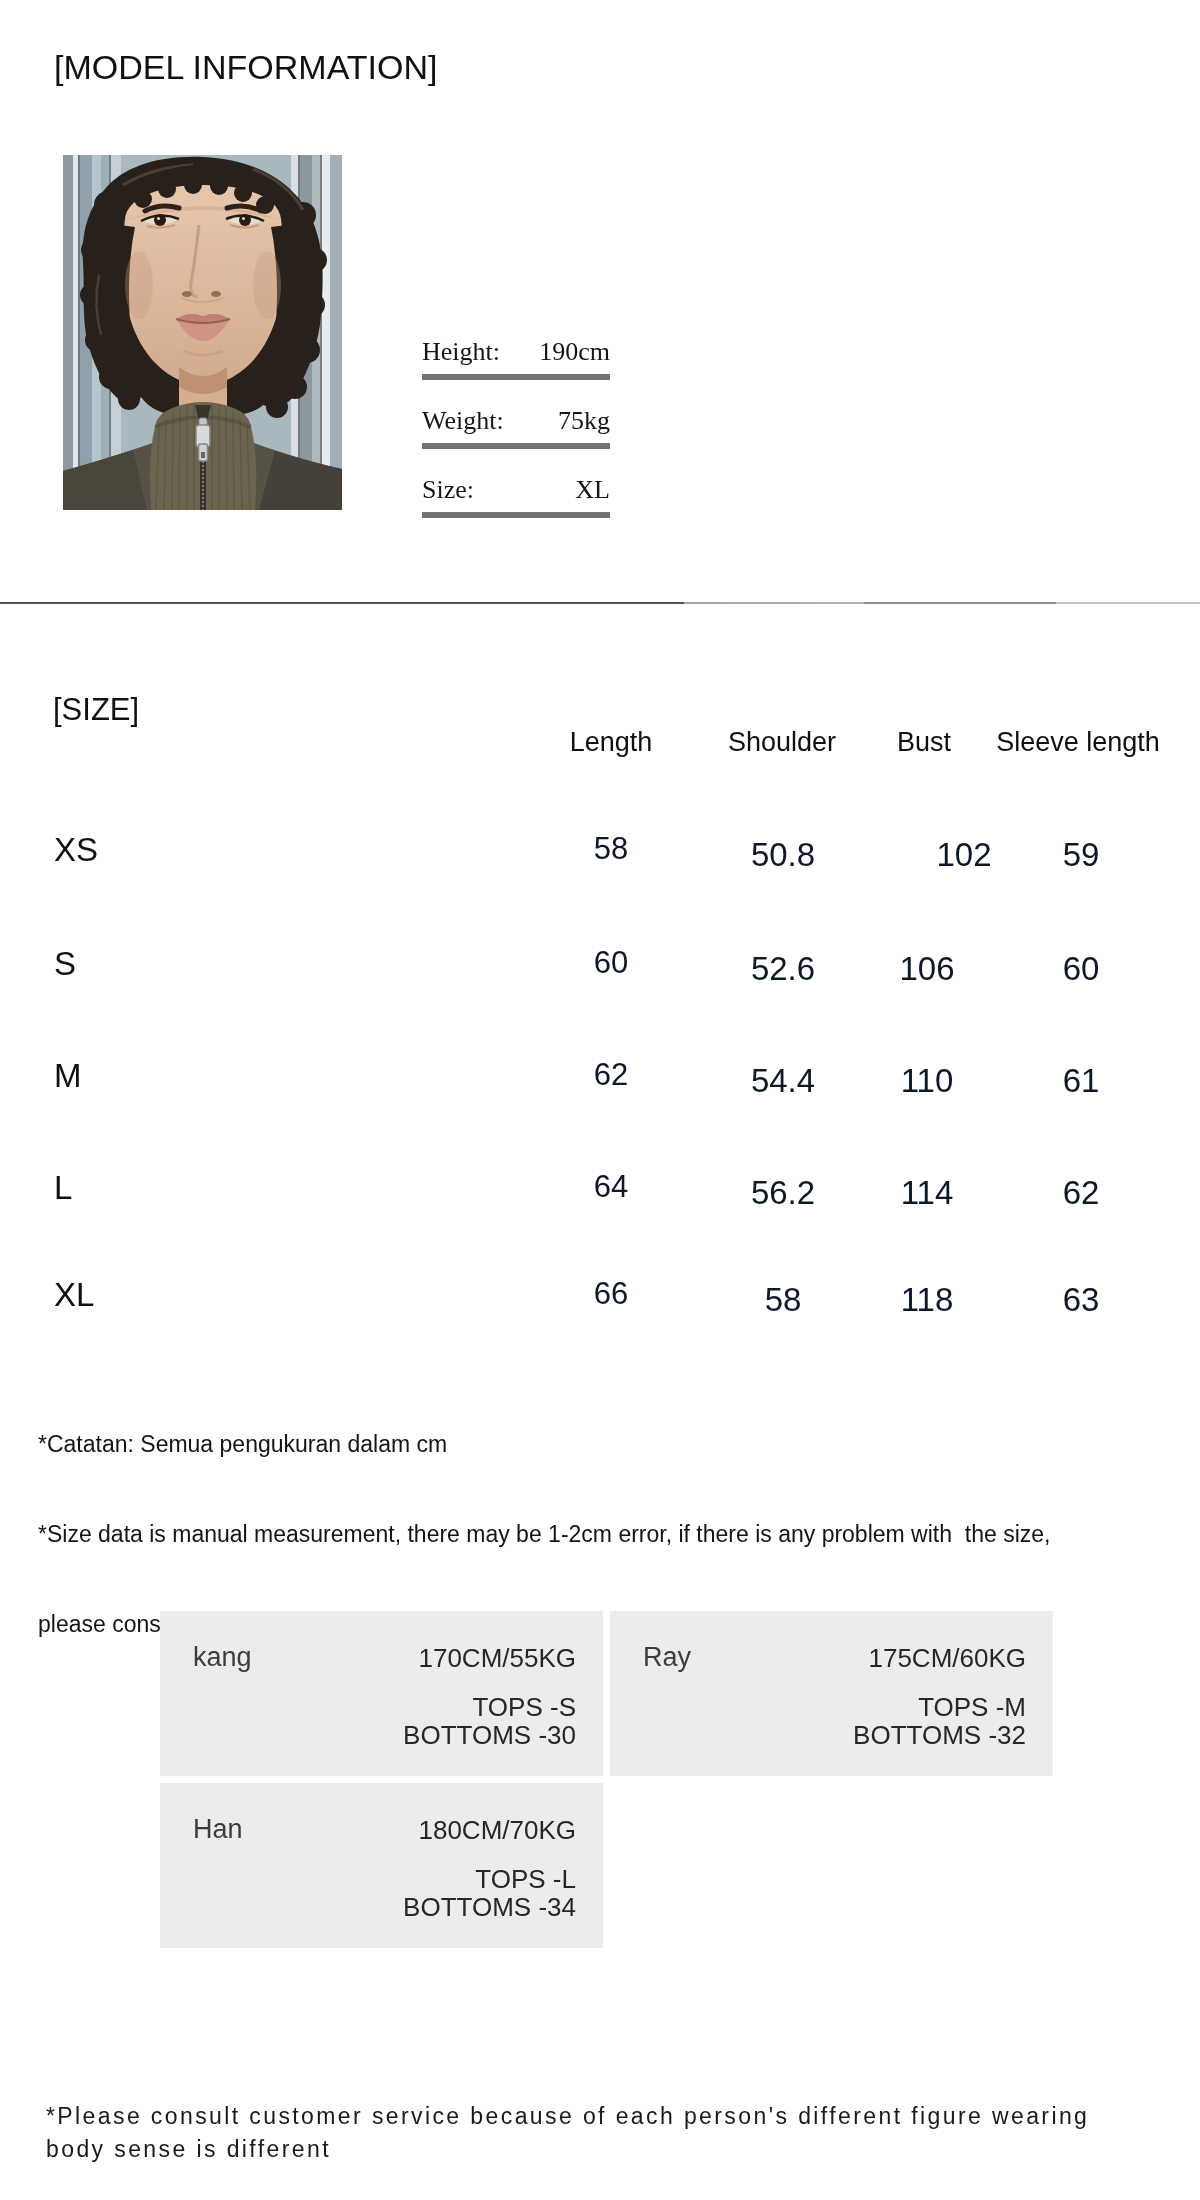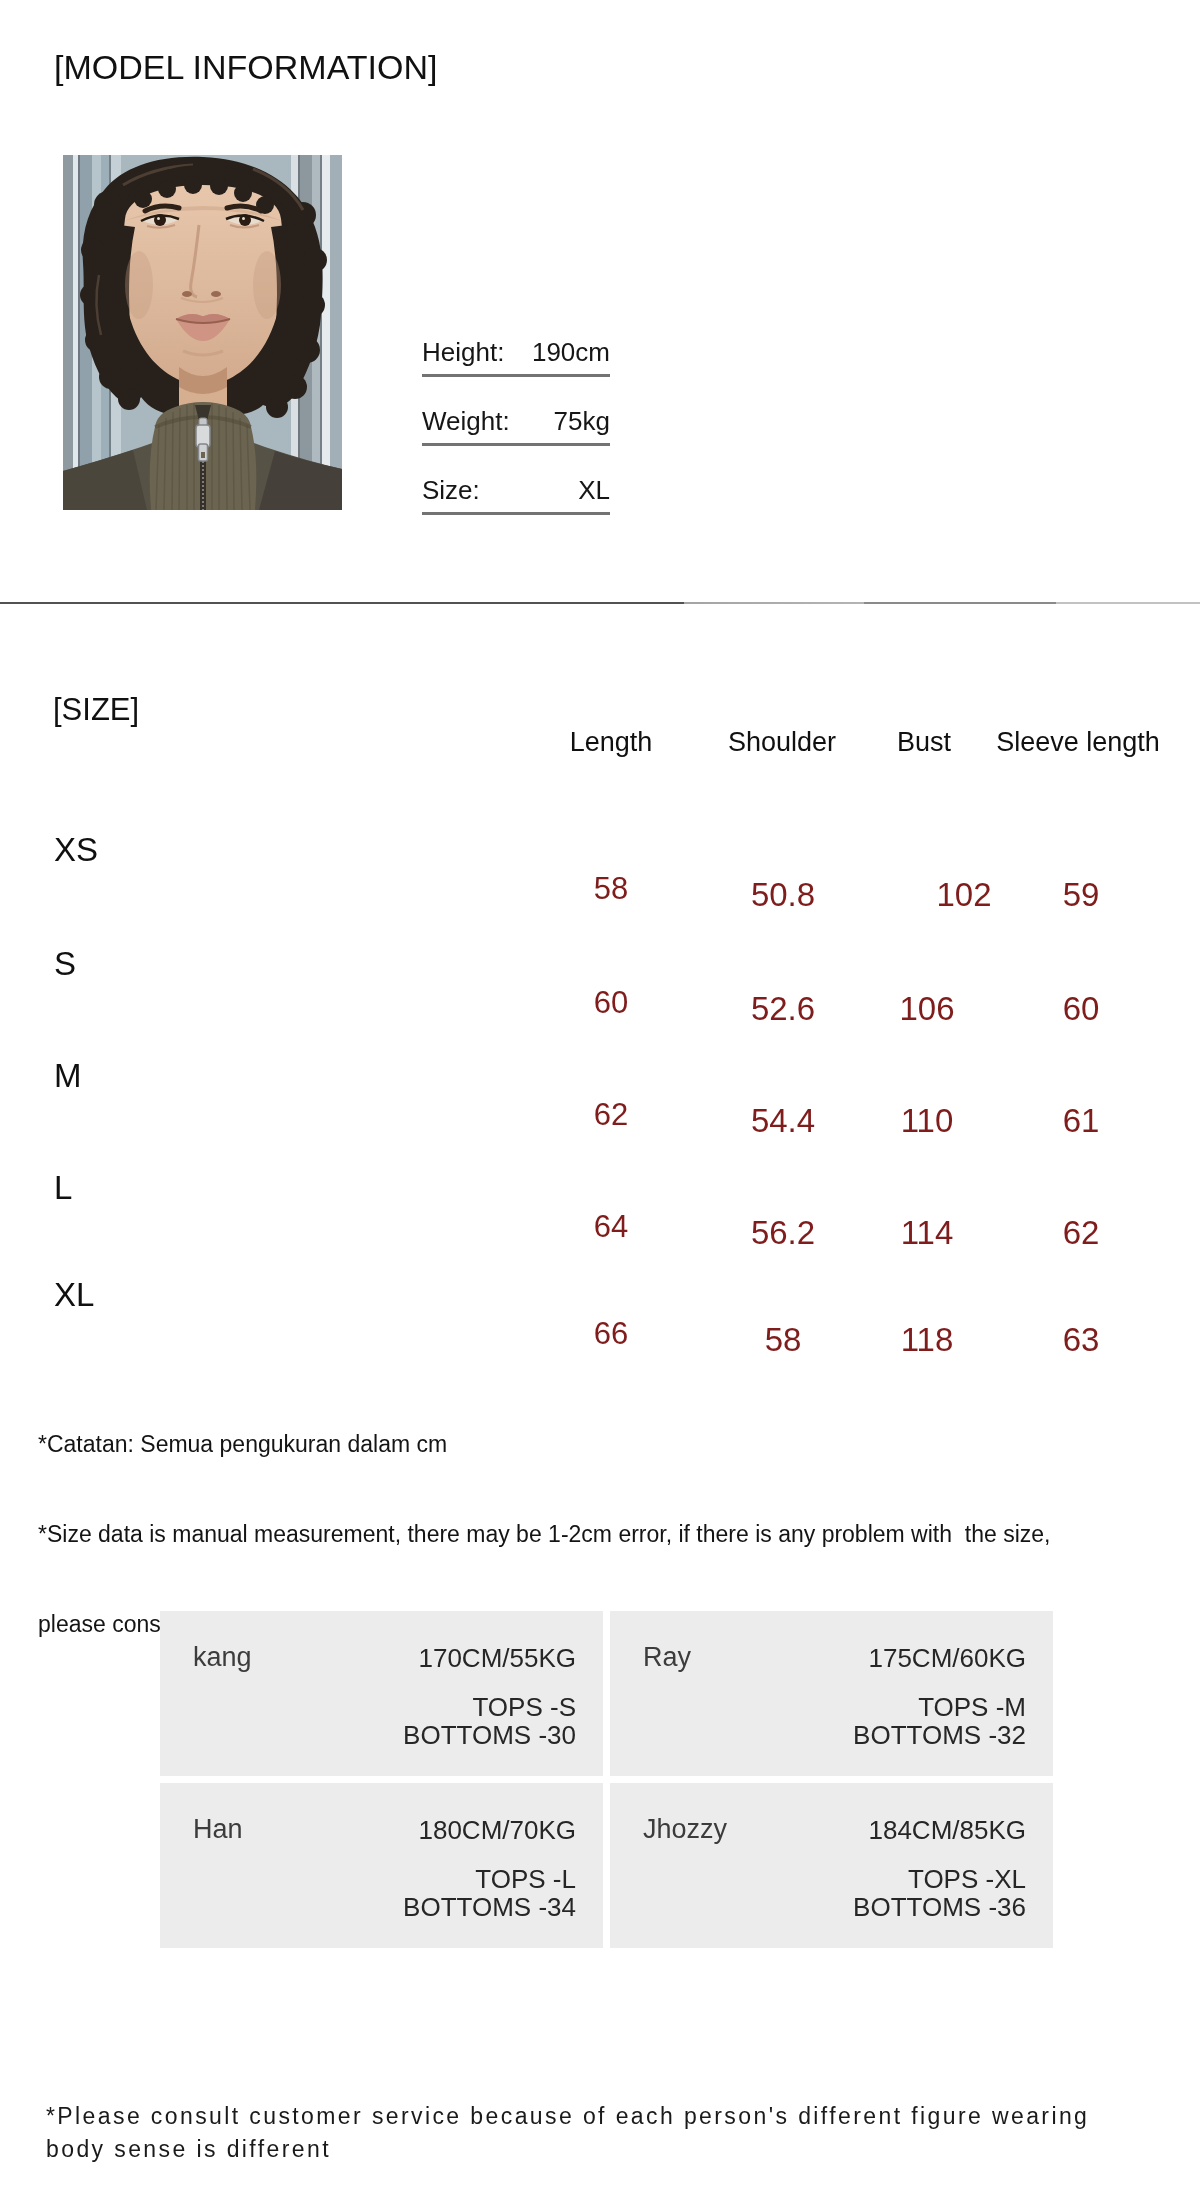--- a/index.html
+++ b/index.html
@@ -5,34 +5,34 @@
   html,body{margin:0;padding:0;background:#fff;}
   body{width:1200px;height:2200px;position:relative;overflow:hidden;
        font-family:"Liberation Sans","DejaVu Sans",sans-serif;color:#121212;}
 
   
   .model-heading{position:absolute;left:54px;top:50px;font-size:34px;line-height:1.05;
                  font-weight:400;color:#111;white-space:nowrap;}
   .model-photo{position:absolute;left:63px;top:155px;width:279px;height:355px;overflow:hidden;}
   .spec-row{position:absolute;left:422px;width:188px;height:36px;display:flex;
             justify-content:space-between;align-items:flex-start;
-            border-bottom:3px solid #737373;font-size:26px;line-height:28px;}
+            border-bottom:6px solid #737373;font-size:26px;line-height:28px;font-family:Liberation Serif, serif;}
   .spec-label{color:#161616;}
   .spec-value{color:#161616;}
 
   
   .divider{position:absolute;left:0;top:602px;width:1200px;height:2px;
            background:linear-gradient(to right,#525254 0%,#525254 57%,#a4a4a6 57%,#b4b4b6 72%,#8a8a8c 72%,#8a8a8c 88%,#c2c2c4 88%,#c2c2c4 100%);}
 
   
   .size-heading{position:absolute;left:53px;top:692px;font-size:31px;font-weight:400;color:#111;}
   .col-header{position:absolute;top:698px;width:220px;text-align:center;font-size:27px;color:#101010;white-space:nowrap;margin-top:29px;}
   .trow{position:absolute;left:0;width:1200px;height:44px;}
   .tsize{position:absolute;left:54px;top:0;font-size:33px;color:#101010;text-align:right;}
-  .tval{position:absolute;width:220px;text-align:center;font-size:33px;color:#7f1d1d;margin-top:40px;}
+  .tval{position:absolute;width:220px;text-align:center;font-size:33px;color:#0f172a;}
   .tval.len{top:0;font-size:31px;}
   .tval.lower{top:5px;}
 
   
   .notes{position:absolute;left:38px;top:1369px;font-size:23px;line-height:30px;
          color:#141414;white-space:pre-wrap;}
 
   
   .cards{position:absolute;left:160px;top:1611px;display:grid;
          grid-template-columns:443px 443px;grid-auto-rows:165px;column-gap:19px;row-gap:16px;gap:7px;}
@@ -253,24 +253,18 @@
     <span class="card-stats">175CM/60KG</span>
     <span class="card-top">TOPS -M</span>
     <span class="card-bottom">BOTTOMS -32</span>
   </div>
   <div class="card">
     <span class="card-name">Han</span>
     <span class="card-stats">180CM/70KG</span>
     <span class="card-top">TOPS -L</span>
     <span class="card-bottom">BOTTOMS -34</span>
   </div>
-  <div class="card">
-    <span class="card-name">Jhozzy</span>
-    <span class="card-stats">184CM/85KG</span>
-    <span class="card-top">TOPS -XL</span>
-    <span class="card-bottom">BOTTOMS -36</span>
-  </div>
 </div>
 
 <div class="footer-note">
   <div>*Please consult customer service because of each person's different figure wearing</div>
   <div>body sense is different</div>
 </div>
 
 </body></html>

